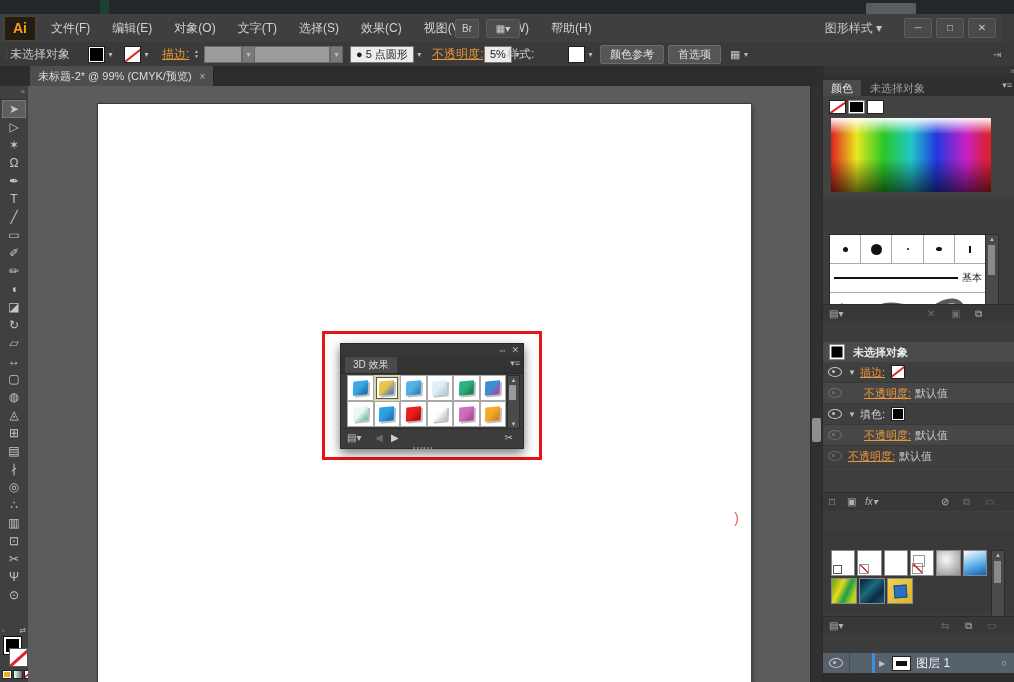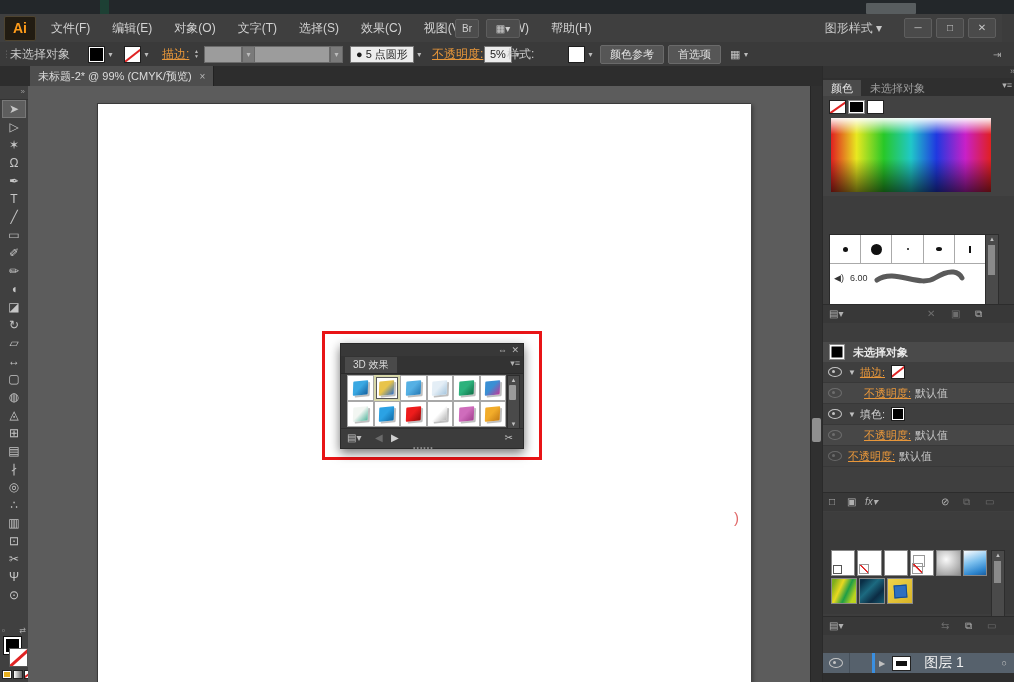--- a/index.html
+++ b/index.html
@@ -176,21 +176,21 @@
   .gs-bevel::after{content:"";position:absolute;left:6px;top:6px;width:11px;height:11px;background:#2e6fc0;border:1px solid #184e90;transform:rotate(-4deg);}
   #gsscroll{position:absolute;left:168px;top:20px;width:12px;height:82px;background:#4a4a4a;border:1px solid #2d2d2d;}
   #gsscroll .sarr{color:#c0c0c0;font-size:6px;text-align:center;height:8px;line-height:8px;}
   #gsthumb{position:absolute;left:2px;top:10px;width:7px;height:22px;background:#8a8a8a;}
 
   
   #layerrow{position:absolute;left:0;top:19px;width:192px;height:20px;background:#56616c;display:flex;align-items:center;}
   #layerbar{width:3px;height:20px;background:#3a8fe0;margin-left:22px;}
   #layerthumb{width:17px;height:13px;background:#fff;border:1px solid #222;margin:0 5px;position:relative;overflow:hidden;}
   #layerthumb::after{content:"";position:absolute;left:3px;top:4px;width:11px;height:5px;background:#111;}
-  #layername{color:#f0f0f0;font-size:14px;flex:1;margin-left:8px;}
+  #layername{color:#f0f0f0;font-size:12px;flex:1;}
   #layertarget{color:#c0c0c0;font-size:9px;margin-right:8px;}
   .lsep{width:1px;height:20px;background:#46505a;}
 </style>
 </head>
 <body>
 
 <div class="abs" id="bgstrip">
   <div class="sliver"></div>
   <div class="ghost"></div>
   <div class="litebox"></div>
@@ -444,20 +444,24 @@
           <div class="bcell">
             <span class="bdot" style="width: 2px; height: 2px;"></span>
           </div>
           <div class="bcell">
             <span class="boval"></span>
           </div>
           <div class="bcell">
             <span class="btick"></span>
           </div>
         </div>
+      <div id="brushrow2">
+        <span class="bline"></span>
+        <span class="blabel">基本</span>
+      </div>
       <div id="brushrow3">
         <span class="bsize">◀)</span>
         <span class="bsize">6.00</span>
         <svg width="92" height="18">
             <path d="M4 11 C 22 -1, 46 19, 62 9 S 86 3, 89 9" stroke="#5a5a5a" stroke-width="5" fill="none" stroke-linecap="round"></path>
           </svg>
       </div>
     </div>
     <div id="bscroll">
       <div class="sarr">▲</div>

